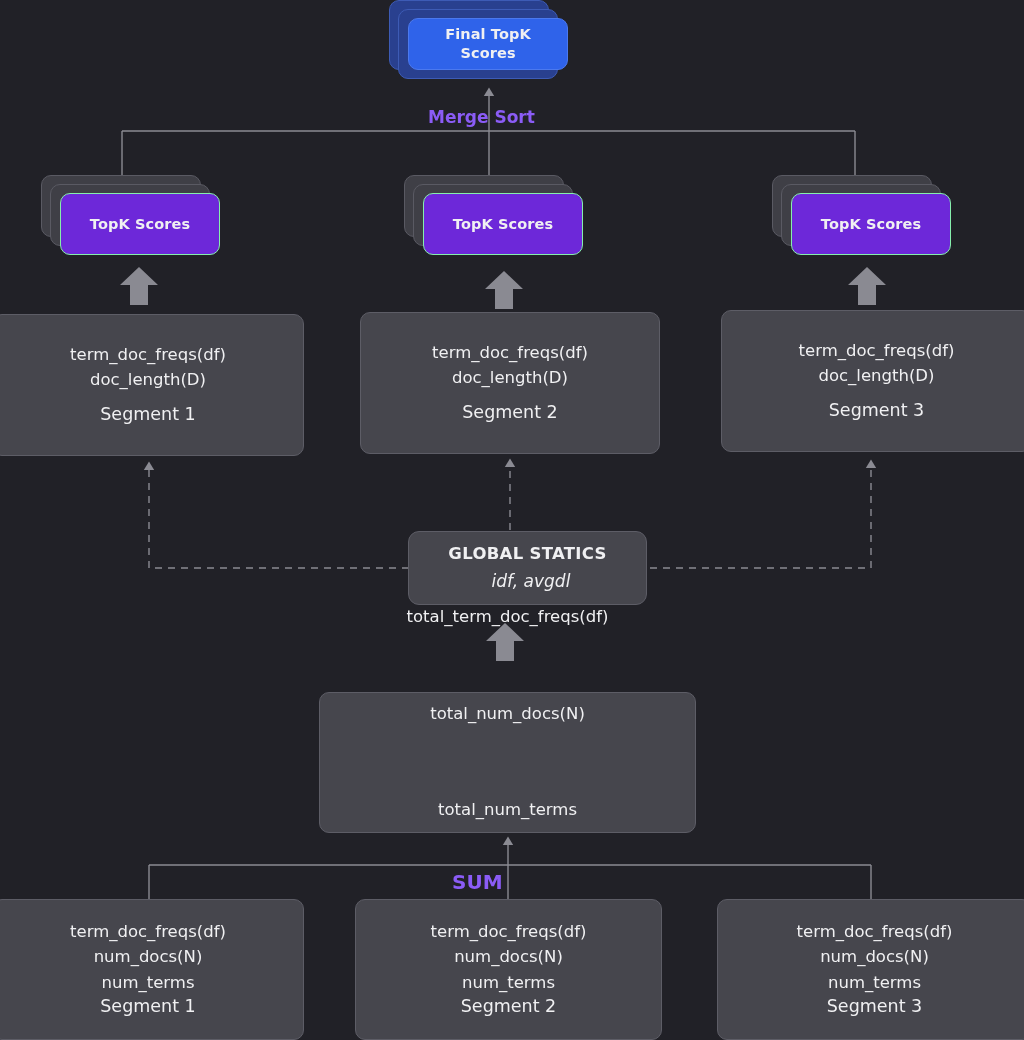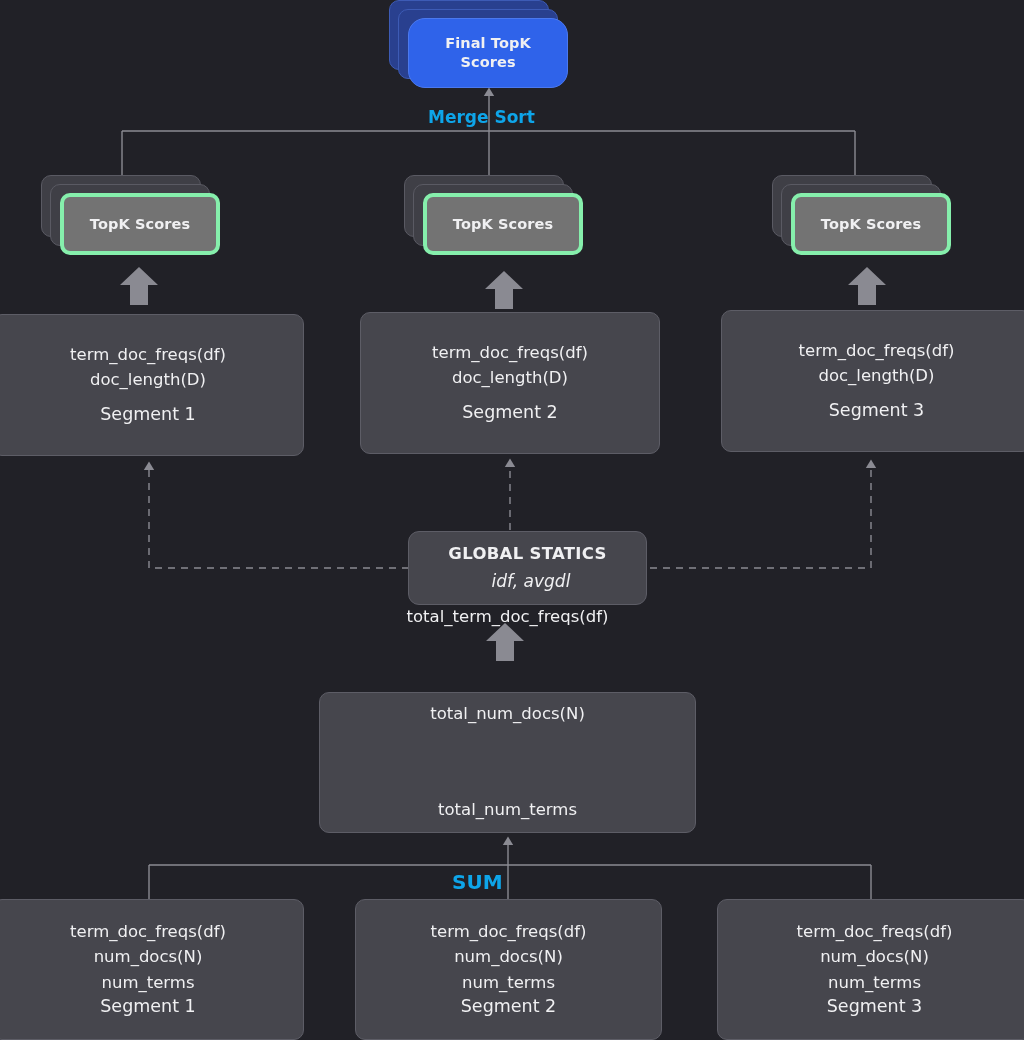--- a/index.html
+++ b/index.html
@@ -58,22 +58,22 @@
     position: absolute;
     box-sizing: border-box;
     border-radius: 10px;
     background: #3f3f46;
     border: 1px solid #5a5a63;
   }
   .stack .front {
     position: absolute;
     box-sizing: border-box;
     border-radius: 10px;
-    background: #737373;
-    border: 4px solid #86efac;
+    background: #6d28d9;
+    border: 1px solid #86efac;
     display: flex;
     align-items: center;
     justify-content: center;
     text-align: center;
   }
 
   
   .stack.blue .ghost {
     background: #29408f;
     border: 1px solid #3d5bb5;
@@ -94,21 +94,21 @@
   .t-gs-sub    { font-size: 17px;   font-weight: 400; font-style: italic; margin-left: 7px; }
   .t-bot-attr  { font-size: 16.5px; font-weight: 400; }
   .t-bot-name  { font-size: 17.5px; font-weight: 400; }
 
   .gap-s { height: 9px; }
   .gap-m { height: 17px; }
 
   
   .edge-label {
     position: absolute;
-    color: #0ea5e9;
+    color: #8b5cf6;
     font-size: 17px;
     font-weight: 700;
     white-space: nowrap;
   }
   .edge-label.sum { font-size: 20px; }
 
   
   .fat-arrow { position: absolute; }
 </style>
 </head>
@@ -141,21 +141,21 @@
       <line x1="149" y1="899" x2="149" y2="865" stroke="#8b8b93" stroke-width="1.4"></line>
       <line x1="871" y1="899" x2="871" y2="865" stroke="#8b8b93" stroke-width="1.4"></line>
       <line x1="149" y1="865" x2="871" y2="865" stroke="#8b8b93" stroke-width="1.4"></line>
       <line x1="508" y1="899" x2="508" y2="841" stroke="#8b8b93" stroke-width="1.4" marker-end="url(#thinArrow)"></line>
     </g>
   </svg>
 
   <div class="stack blue" style="left:389px; top:0px; width:180px; height:88px;">
     <div class="ghost" style="left:0px;  top:0px;  width:160px; height:70px;"></div>
     <div class="ghost" style="left:9px;  top:9px;  width:160px; height:70px;"></div>
-    <div class="front" style="left:19px; top:18px; width:160px; height:70px;border-radius:17px;">
+    <div class="front" style="left:19px; top:18px; width:160px; height:52px;">
       <span class="t-final line">Final TopK</span>
       <span class="t-final line">Scores</span>
     </div>
   </div>
 
   <div class="edge-label" style="left:428px; top:107px;">Merge Sort</div>
 
   <div class="stack" style="left:41px; top:175px; width:180px; height:80px;">
     <div class="ghost" style="left:0px;  top:0px;  width:160px; height:62px;"></div>
     <div class="ghost" style="left:9px;  top:9px;  width:160px; height:62px;"></div>

